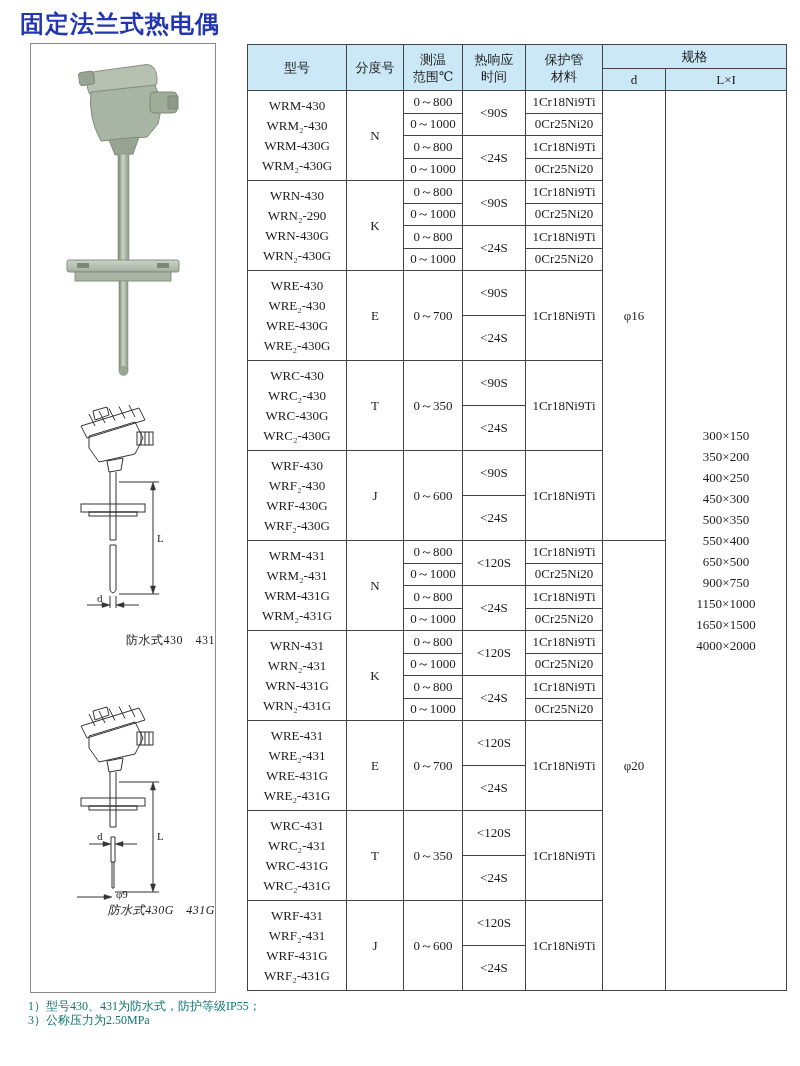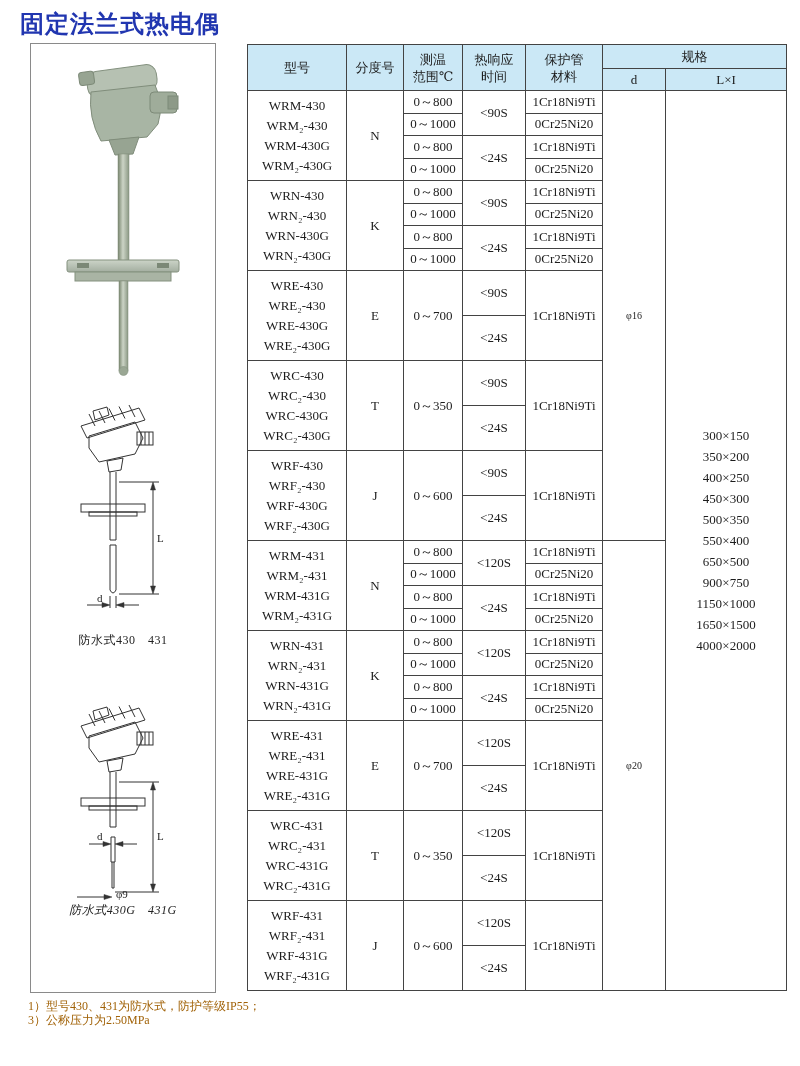--- a/index.html
+++ b/index.html
@@ -19,21 +19,21 @@
   }
   
   .left-panel{
     position:absolute;left:30px;top:43px;width:186px;height:950px;
     border:1px solid #8a8a8a;background:#ffffff;box-sizing:border-box;
   }
   .photo-svg{position:absolute;left:0px;top:8px;}
   .draw1-svg{position:absolute;left:0px;top:348px;}
   .draw2-svg{position:absolute;left:0px;top:648px;}
   .panel-caption{
-    position:absolute;width:100%;text-align:center;
+    position:absolute;width:100%;text-align:right;
     font-size:12px;color:#222;letter-spacing:0.5px;
   }
   .cap1{top:588px;}
   .cap2{top:858px;font-style:italic;}
   
   .tbl-wrap{position:absolute;left:247px;top:44px;}
   table{border-collapse:collapse;table-layout:fixed;width:539px;}
   td,th{
     border:1px solid #434343;
     text-align:center;vertical-align:middle;padding:0;
@@ -44,25 +44,25 @@
   thead th{
     background:#cbe8f6;
     white-space:pre-line;line-height:17px;
   }
   tr.hr1{height:24px;padding-left:37px;}
   tr.hr2{height:22px;}
   tr.rq{height:22.5px;}
   tr.rd{height:45px;}
   td.model div{line-height:20px;}
   td.lxicol div{line-height:21px;}
-  td.dcol{font-size:10px;}
+  td.dcol{font-size:13px;}
   
   .notes{
     position:absolute;left:28px;top:1000px;
-    font-size:12px;line-height:13.5px;color:#a16207;
+    font-size:12px;line-height:13.5px;color:#0f766e;
   }
   .notes div{white-space:pre;}
   
   .lw{stroke:#333;fill:none;stroke-width:1;}
   .lwf{stroke:#333;fill:#333;stroke-width:0.5;}
   svg text{font-family:"Liberation Serif","DejaVu Serif",serif;font-size:11px;fill:#222;}
 </style>
 </head>
 <body>
 
@@ -233,21 +233,21 @@
       <td>1Cr18Ni9Ti</td>
     </tr>
     <tr class="rq">
       <td>0～1000</td>
       <td>0Cr25Ni20</td>
     </tr>
 
     <tr class="rq">
       <td rowspan="4" class="model">
         <div>WRN-430</div>
-        <div>WRN₂-430</div>
+        <div>WRN₂-290</div>
         <div>WRN-430G</div>
         <div>WRN₂-430G</div>
       </td>
       <td rowspan="4">K</td>
       <td>0～800</td>
       <td rowspan="2">&lt;90S</td>
       <td>1Cr18Ni9Ti</td>
     </tr>
     <tr class="rq">
       <td>0～1000</td>

